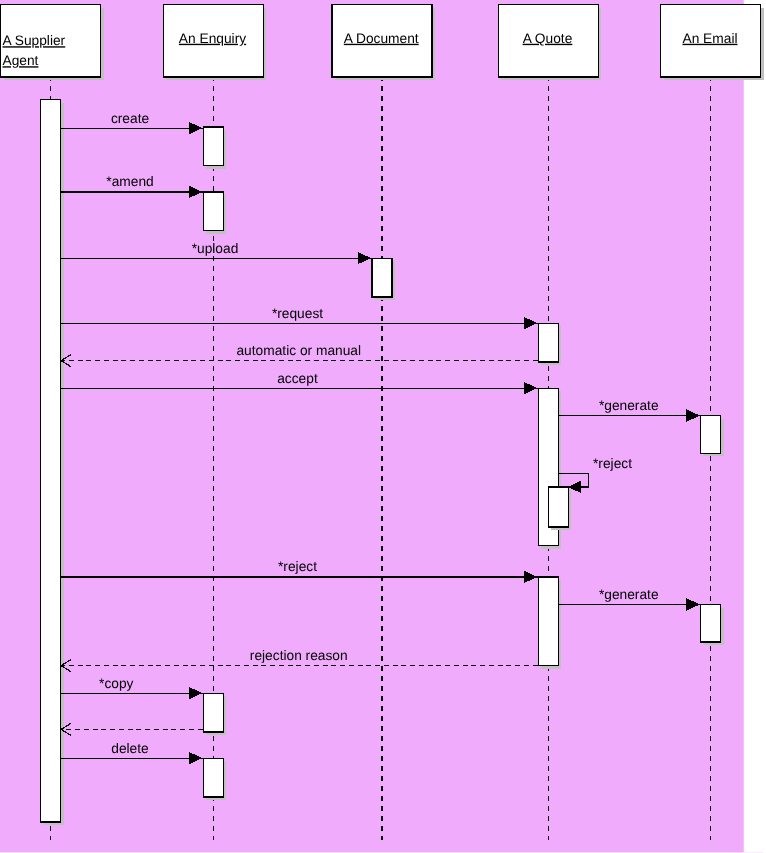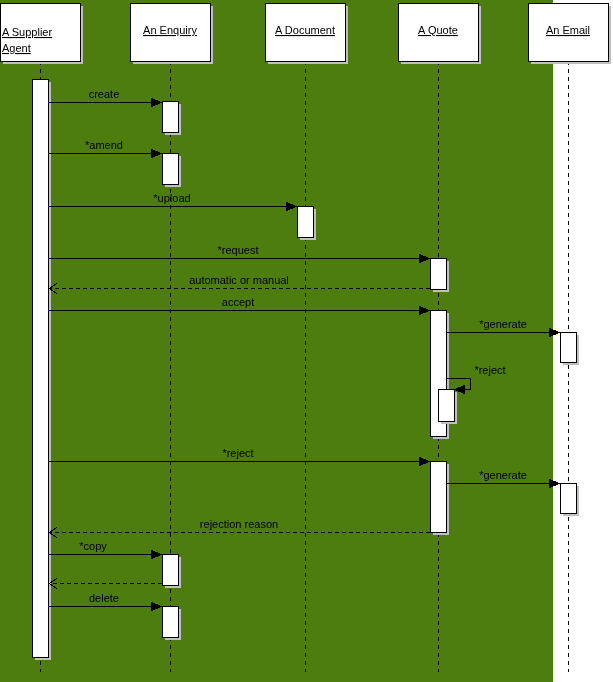--- a/index.html
+++ b/index.html
@@ -1,20 +1,20 @@
 <!DOCTYPE html>
 <html><head>
 <meta charset="utf-8">
 <style>
   html, body { margin: 0; padding: 0; background: #ffffff; }
   #canvas {
     position: relative;
-    width: 553px;
+    width: 595px;
     height: 682px;
-    background: #4d7c0f;
+    background: #f0abfc;
     font-family: "Liberation Sans", sans-serif;
   }
   #diagram-svg { display: block; }
   #diagram-svg rect, #diagram-svg line, #diagram-svg polyline, #diagram-svg polygon {
     shape-rendering: crispEdges;
   }
   #diagram-svg text {
     font-family: "Liberation Sans", sans-serif;
     font-size: 11px;
     fill: #000000;

